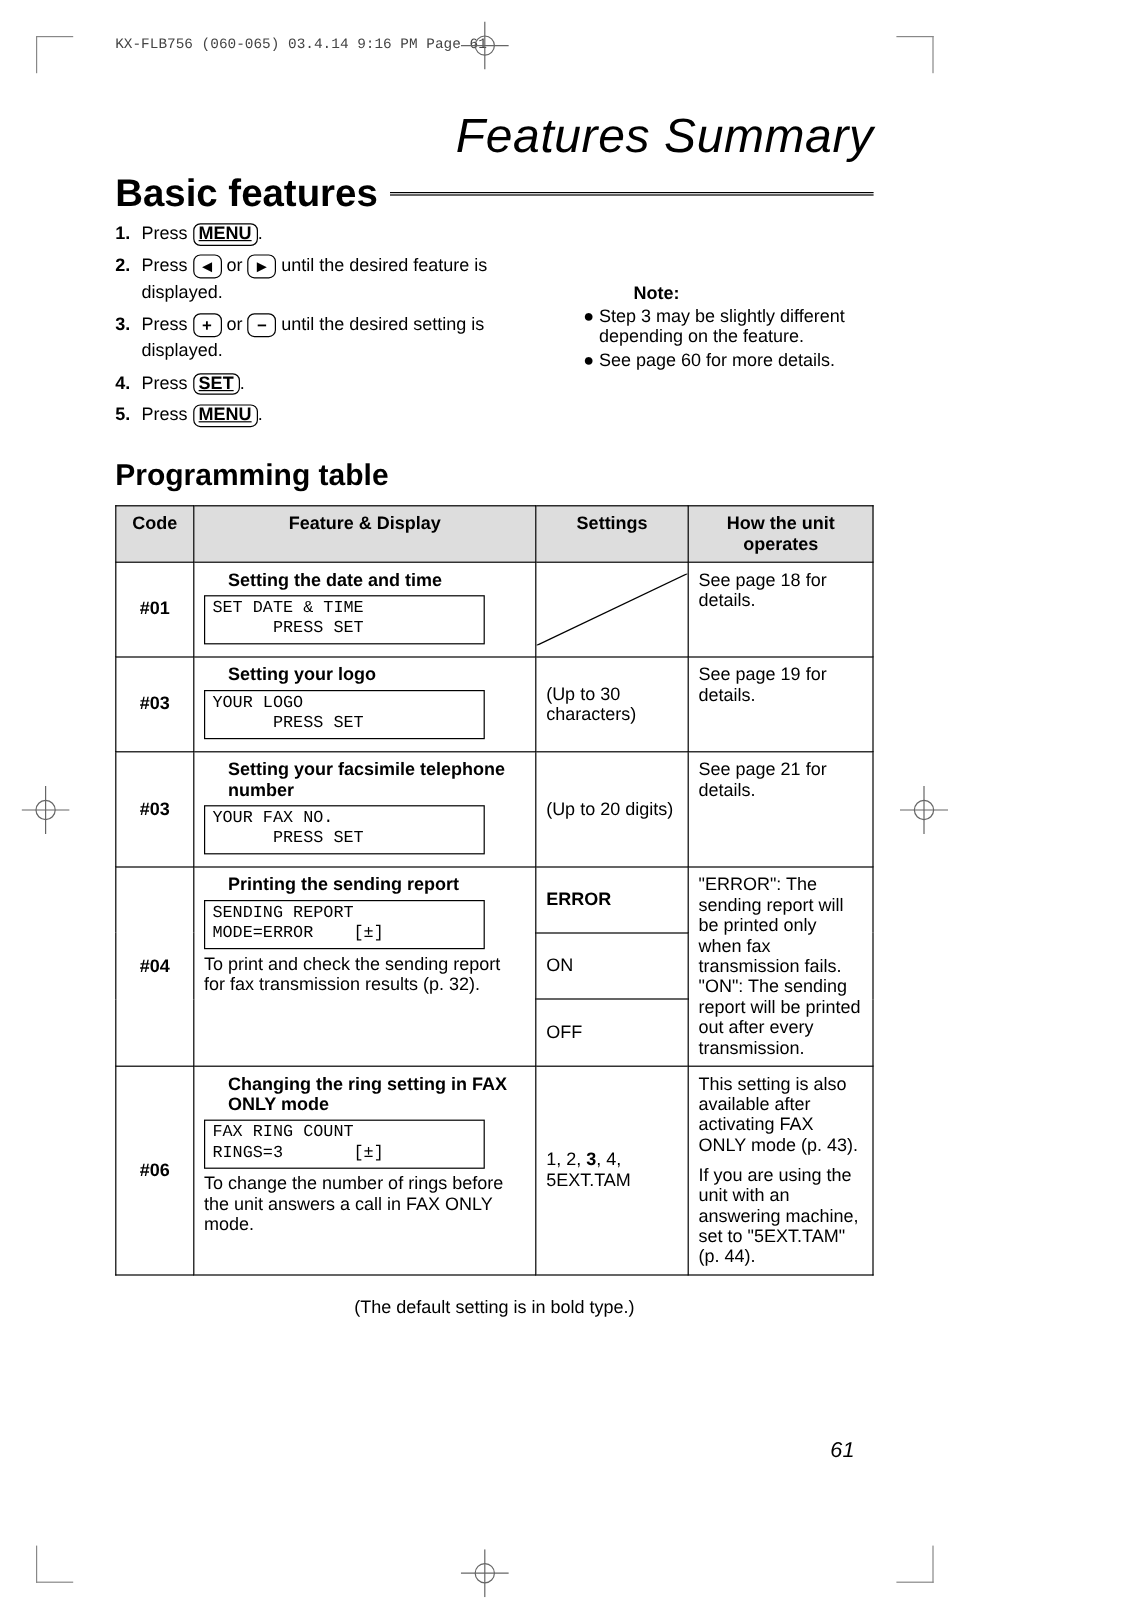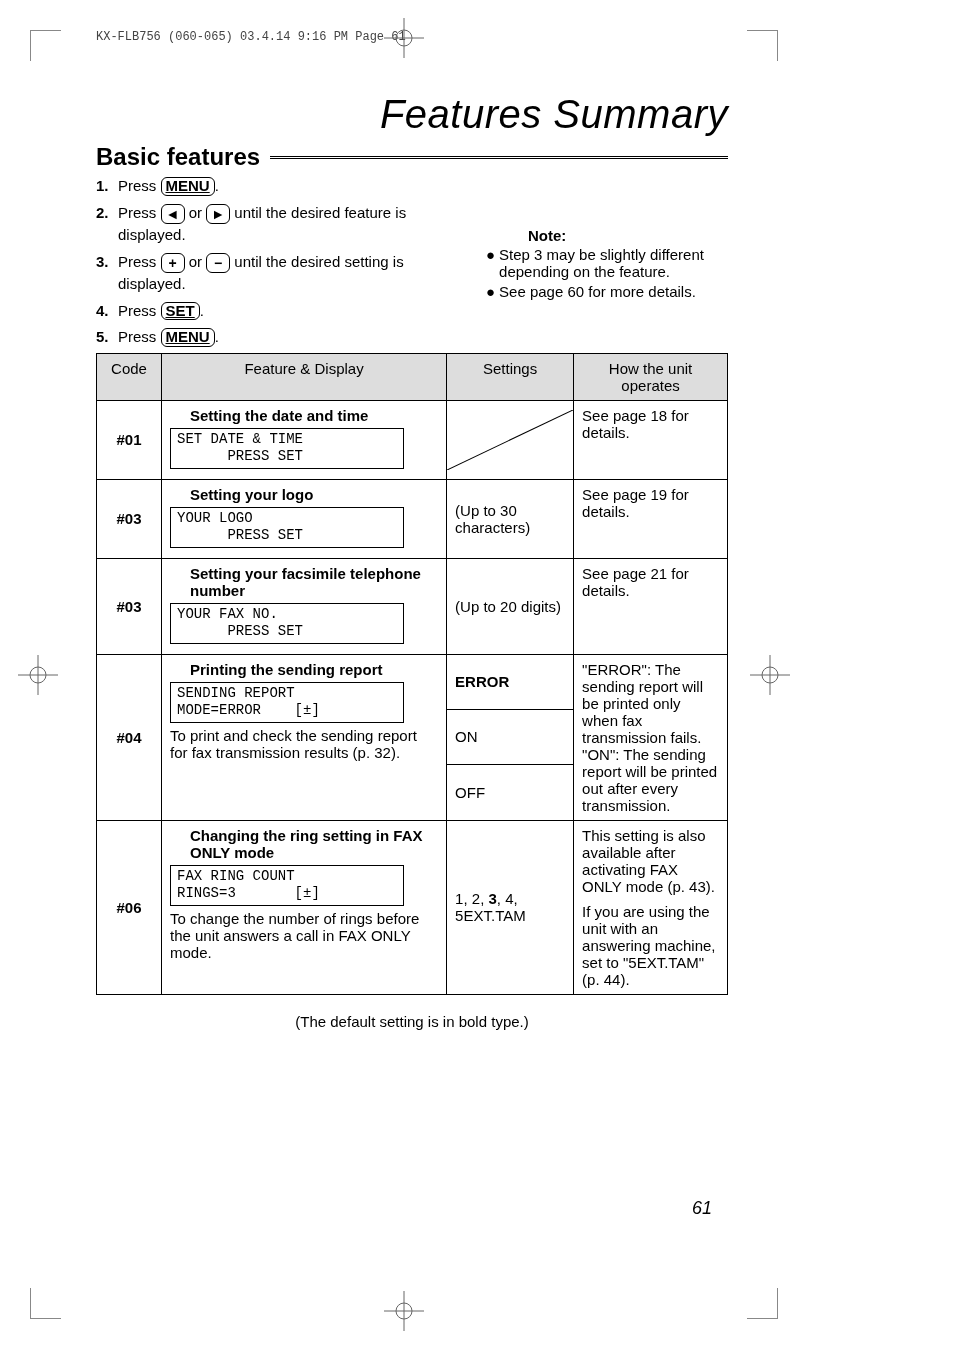--- a/index.html
+++ b/index.html
@@ -47,21 +47,21 @@
   .title {
     font-size: 40px;
     font-style: italic;
     font-weight: normal;
     text-align: right;
     margin-top: 52px;
     margin-bottom: 6px;
     letter-spacing: 0.5px;
   }
   .section-heading {
-    font-size: 24px;
+    font-size: 32px;
     font-weight: bold;
     margin: 6px 0 4px 0;
     display: flex;
     align-items: center;
     gap: 10px;
   }
   .section-heading .rule {
     flex: 1;
     border-top: 3px double #000;
     height: 0;
@@ -119,21 +119,21 @@
     font-size: 15px;
   }
   table.features th, table.features td {
     border: 1.5px solid #000;
     padding: 6px 8px;
     vertical-align: top;
     text-align: left;
   }
   table.features th {
     background: #ddd;
-    font-weight: normal;
+    font-weight: bold;
     text-align: center;
   }
   table.features td.code {
     font-weight: bold;
     text-align: center;
     vertical-align: middle;
     width: 48px;
   }
   table.features td.settings { width: 110px; vertical-align: middle; }
   .feature-label { font-weight: bold; margin-bottom: 4px; margin-left: 20px; }
@@ -261,20 +261,21 @@
           <span class="dot">●</span>
           <span>Step 3 may be slightly different depending on the feature.</span>
         </div>
       <div class="bullet">
           <span class="dot">●</span>
           <span>See page 60 for more details.</span>
         </div>
     </div>
   </div>
 
+  <div class="prog-heading">Programming table</div>
 
   <table class="features">
     <tbody>
         <tr>
       <th>Code</th>
       <th>Feature &amp; Display</th>
       <th>Settings</th>
       <th>How the unit operates</th>
     </tr>
 

